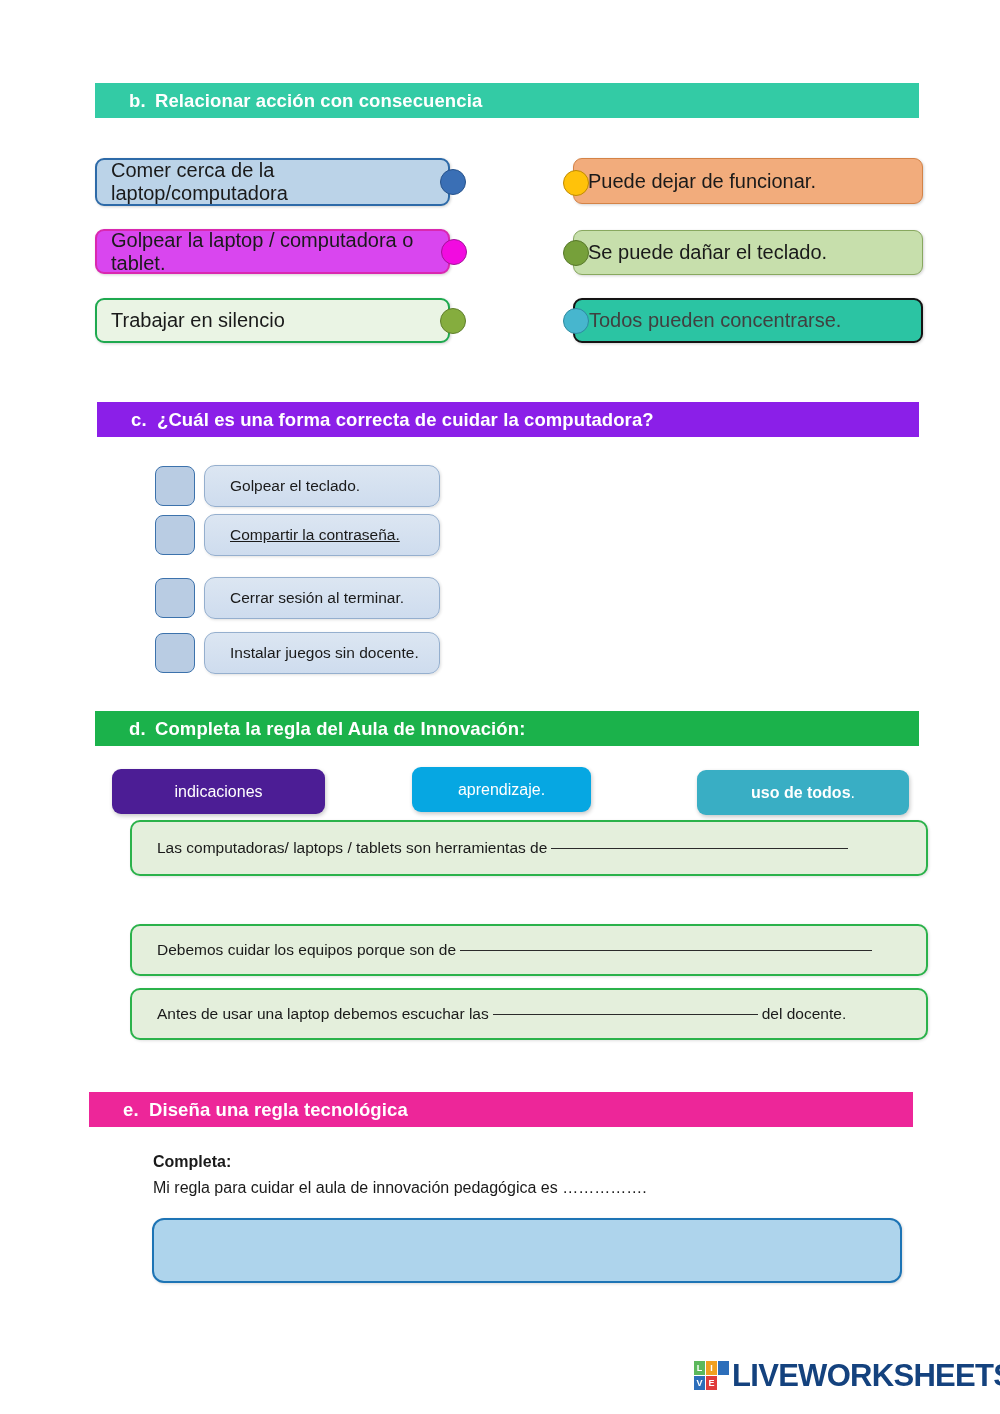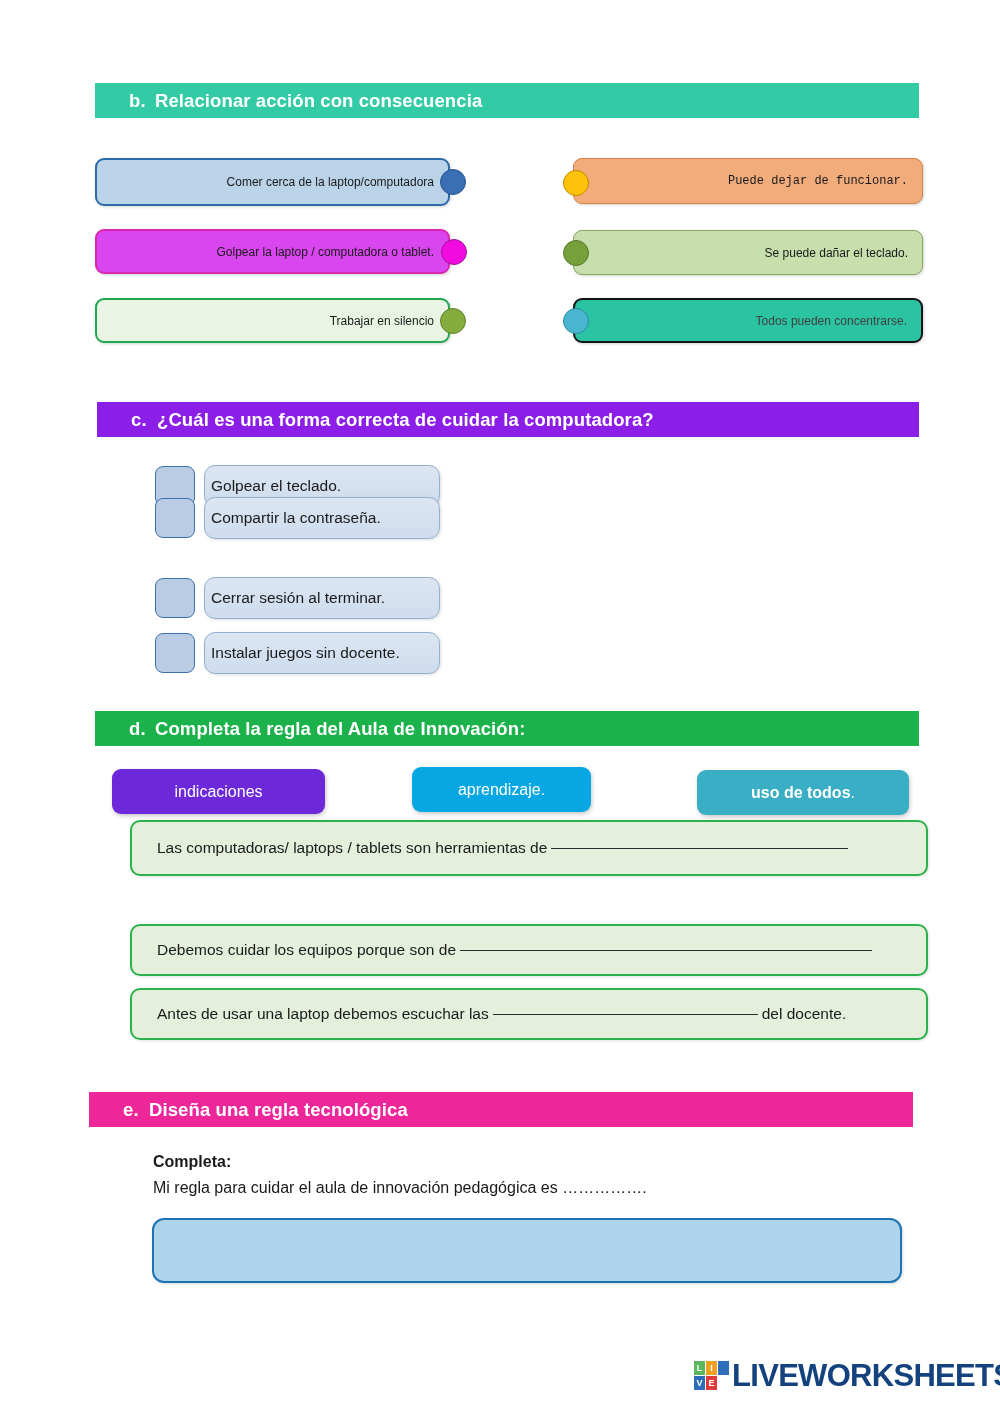--- a/index.html
+++ b/index.html
@@ -49,24 +49,23 @@
   #bar-d { left: 95px;  top: 711px;  width: 824px; height: 35px; background: #1BB24B; }
   #bar-e { left: 89px;  top: 1092px; width: 824px; height: 35px; background: #ED2699; }
 
   
   .match-box {
     position: absolute;
     box-sizing: border-box;
     border-radius: 9px;
     display: flex;
     align-items: center;
-    font-size: 12px;
+    font-size: 20px;
     padding: 0 14px;
     box-shadow: 1px 1px 3px rgba(0,0,0,0.18);
-    justify-content: flex-end;
   }
   .match-dot {
     position: absolute;
     width: 26px;
     height: 26px;
     border-radius: 50%;
     box-sizing: border-box;
   }
 
   
@@ -77,21 +76,21 @@
   #mb-l2 { left: 95px; top: 229px; width: 355px; height: 45px;
            background: #d946ef; border: 2.5px solid #D928B0; }
   #md-l2 { left: 441px; top: 239px; background: #F20BE0; border: 1px solid #A3129A; }
 
   #mb-l3 { left: 95px; top: 298px; width: 355px; height: 45px;
            background: #EAF4E4; border: 2.5px solid #1EA94F; }
   #md-l3 { left: 440px; top: 308px; background: #85AD3E; border: 1px solid #5F7F2B; }
 
   
   #mb-r1 { left: 573px; top: 158px; width: 350px; height: 46px;
-           background: #F2AC7C; border: 1.5px solid #D48347; font-family: Liberation Mono, monospace; }
+           background: #F2AC7C; border: 1.5px solid #D48347; }
   #md-r1 { left: 563px; top: 170px; background: #FFC20A; border: 1.5px solid #C08A00; }
 
   #mb-r2 { left: 573px; top: 230px; width: 350px; height: 45px;
            background: #C7DFAC; border: 1.5px solid #88A85F; }
   #md-r2 { left: 563px; top: 240px; background: #76A03A; border: 1px solid #567728; }
 
   #mb-r3 { left: 573px; top: 298px; width: 350px; height: 45px;
            background: #2BC4A3; border: 2px solid #141414; color: #404040; }
   #md-r3 { left: 563px; top: 308px; background: #47B6CE; border: 1px solid #2E8AA0; }
 
@@ -114,43 +113,43 @@
   .choice-label {
     margin-left: 9px;
     width: 236px;
     height: 42px;
     box-sizing: border-box;
     background: linear-gradient(#DCE6F2, #CEDCEE);
     border: 1.5px solid #95AFCE;
     border-radius: 11px;
     display: flex;
     align-items: center;
-    padding-left: 6px;
+    padding-left: 25px;
     font-size: 15.5px;
     box-shadow: 1px 1px 3px rgba(0,0,0,0.13);
   }
   #choice-0 { top: 465px; }
-  #choice-1 { top: 497px; }
+  #choice-1 { top: 514px; text-decoration: underline; }
   #choice-2 { top: 577px; }
   #choice-3 { top: 632px; }
 
   
   .word-chip {
     position: absolute;
     height: 45px;
     box-sizing: border-box;
     border-radius: 9px;
     display: flex;
     align-items: center;
     justify-content: center;
     color: #ffffff;
     font-size: 16px;
     box-shadow: 1px 2px 4px rgba(0,0,0,0.22);
   }
-  #chip-0 { left: 112px; top: 769px; width: 213px; background: #6d28d9; }
+  #chip-0 { left: 112px; top: 769px; width: 213px; background: #4c1d95; }
   #chip-1 { left: 412px; top: 767px; width: 179px; background: #06A7E2; }
   #chip-2 { left: 697px; top: 770px; width: 212px; background: #39AEC4; font-weight: bold; }
   #chip-2 .period { font-weight: normal; }
 
   
   .sentence-box {
     position: absolute;
     left: 130px;
     width: 798px;
     box-sizing: border-box;

